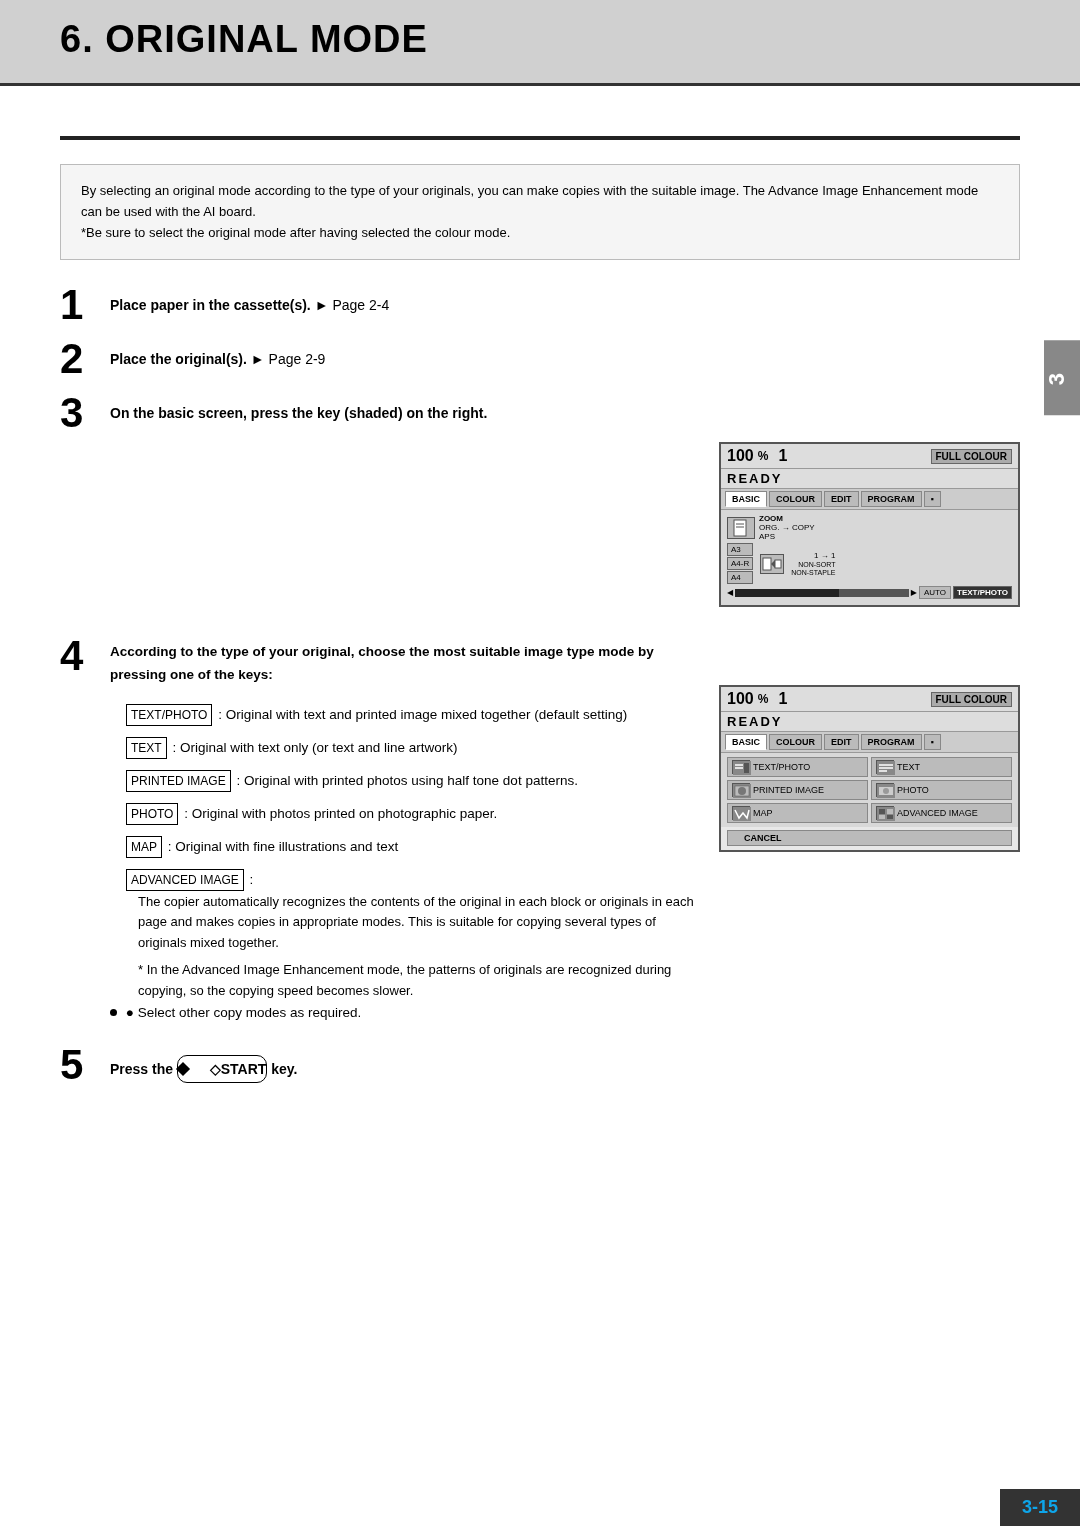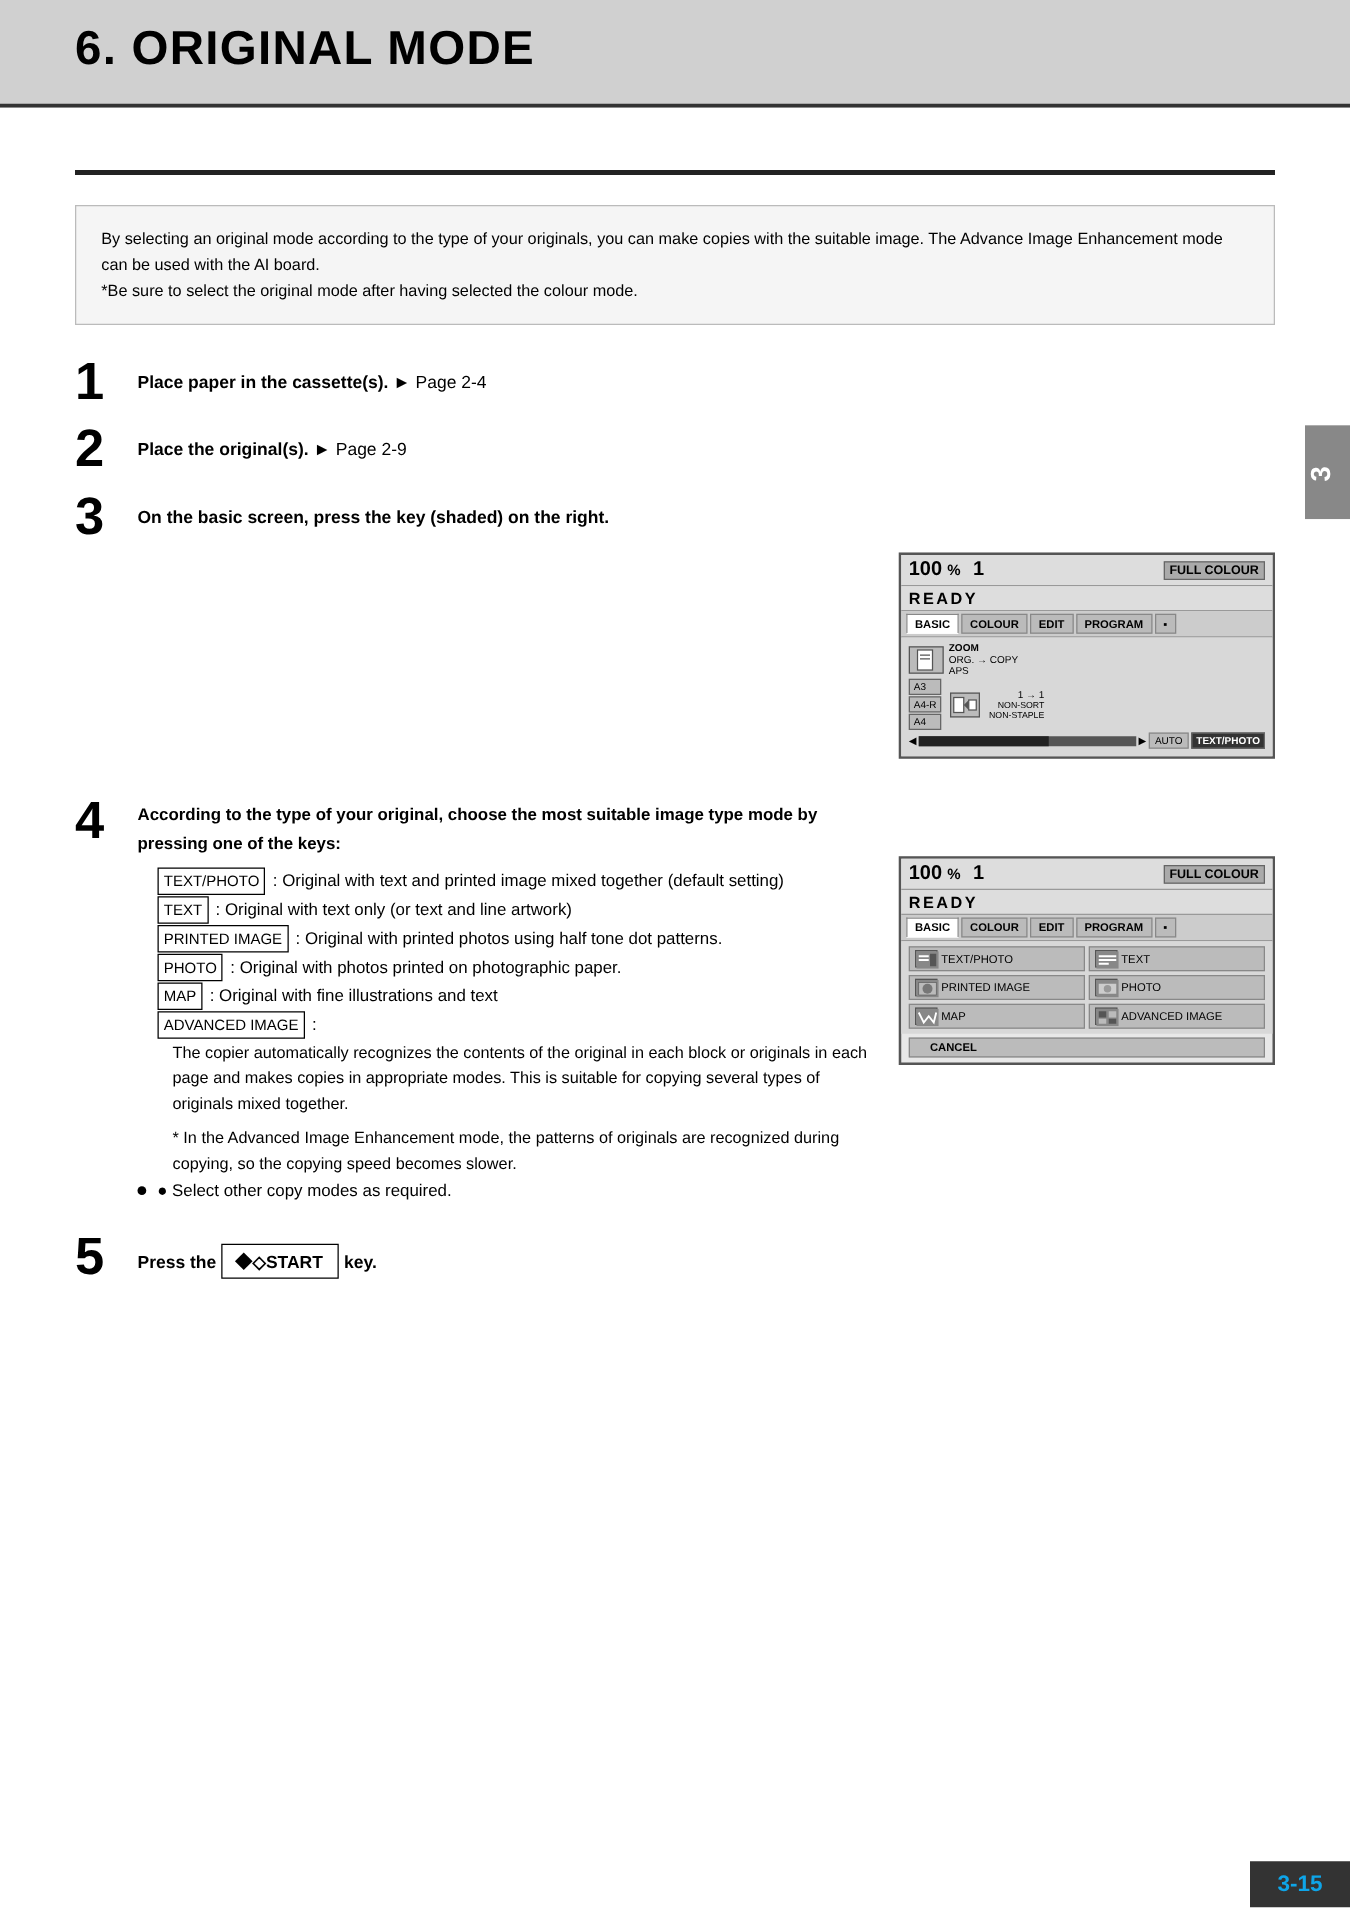--- a/index.html
+++ b/index.html
@@ -261,20 +261,21 @@
       display: inline-block;
       border: 1px solid #000;
       padding: 0px 4px;
       font-size: 12px;
       margin-right: 2px;
     }
     .bullet-item {
       margin-left: 16px;
       font-size: 13.5px;
       line-height: 1.7;
+      margin-top: 10px;
     }
     .indent-item {
       margin-left: 28px;
       font-size: 13px;
       line-height: 1.6;
     }
 
     
     .step5 {
       display: flex;
@@ -283,27 +284,27 @@
     }
     .step5-number {
       font-size: 42px;
       font-weight: 900;
       min-width: 50px;
       line-height: 1;
       margin-top: -4px;
     }
     .start-key {
       border: 1px solid #000;
-      border-radius: 0;
-      padding: 2px 12px;
+      border-radius: 10px;
+      padding: 2px 0;
       font-size: 14px;
       font-weight: bold;
       display: inline-flex;
       align-items: center;
-      gap: 0;
+      gap: 20px;
     }
     .start-diamond {
       display: inline-block;
       width: 10px;
       height: 10px;
       background: #000;
       transform: rotate(45deg);
       margin-right: 2px;
     }
 

